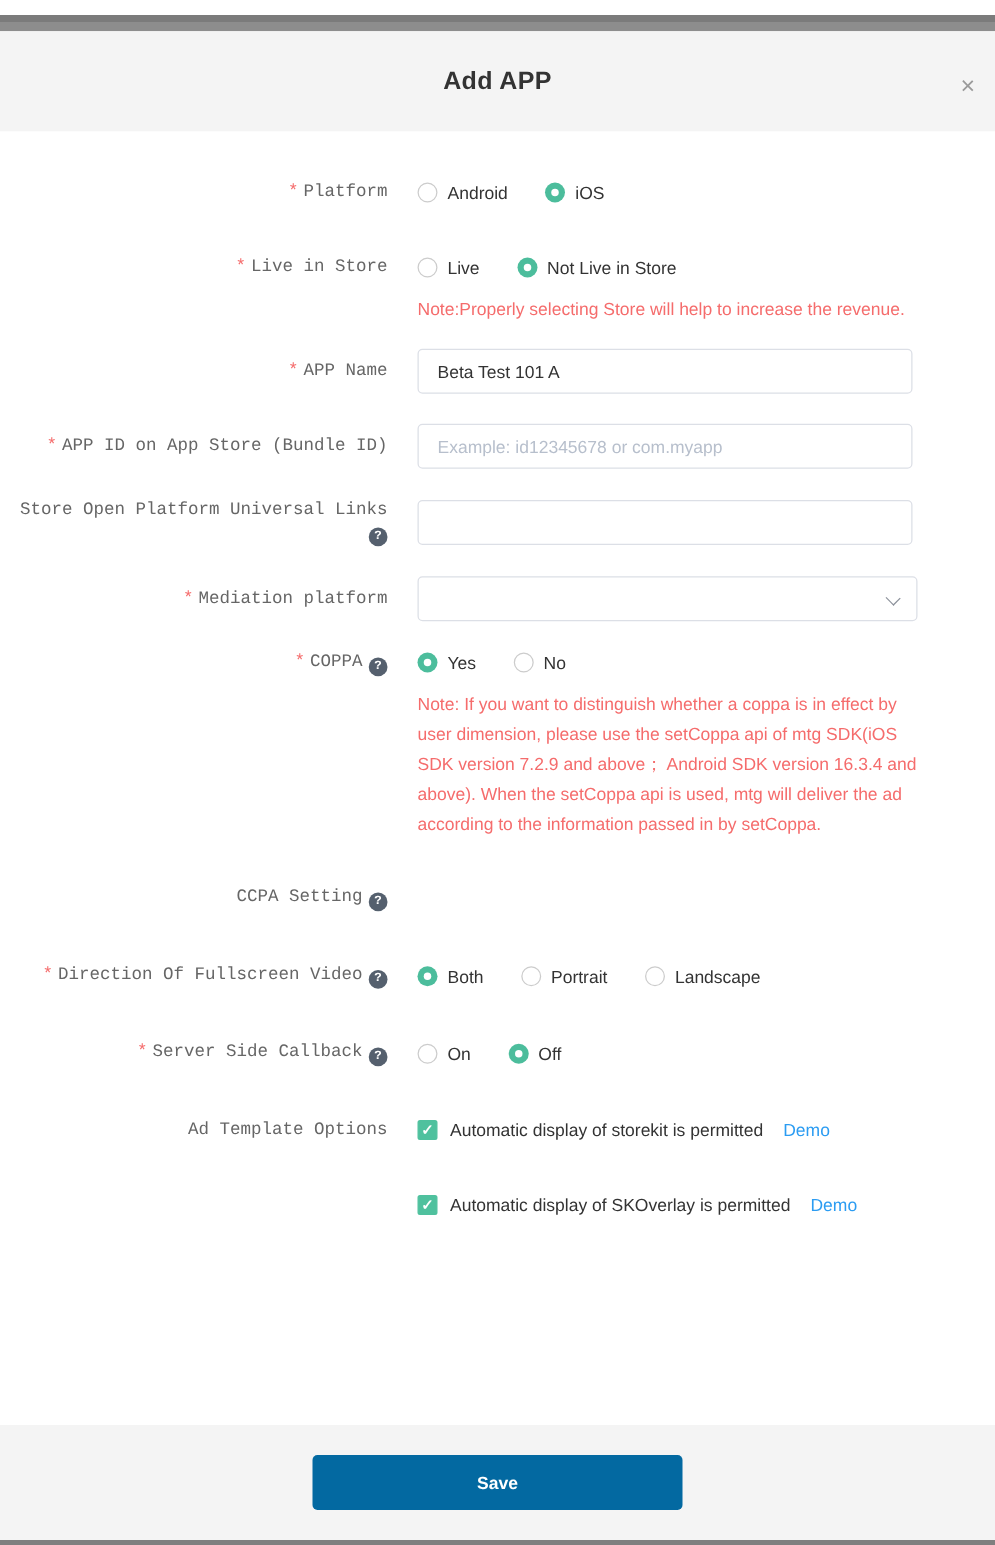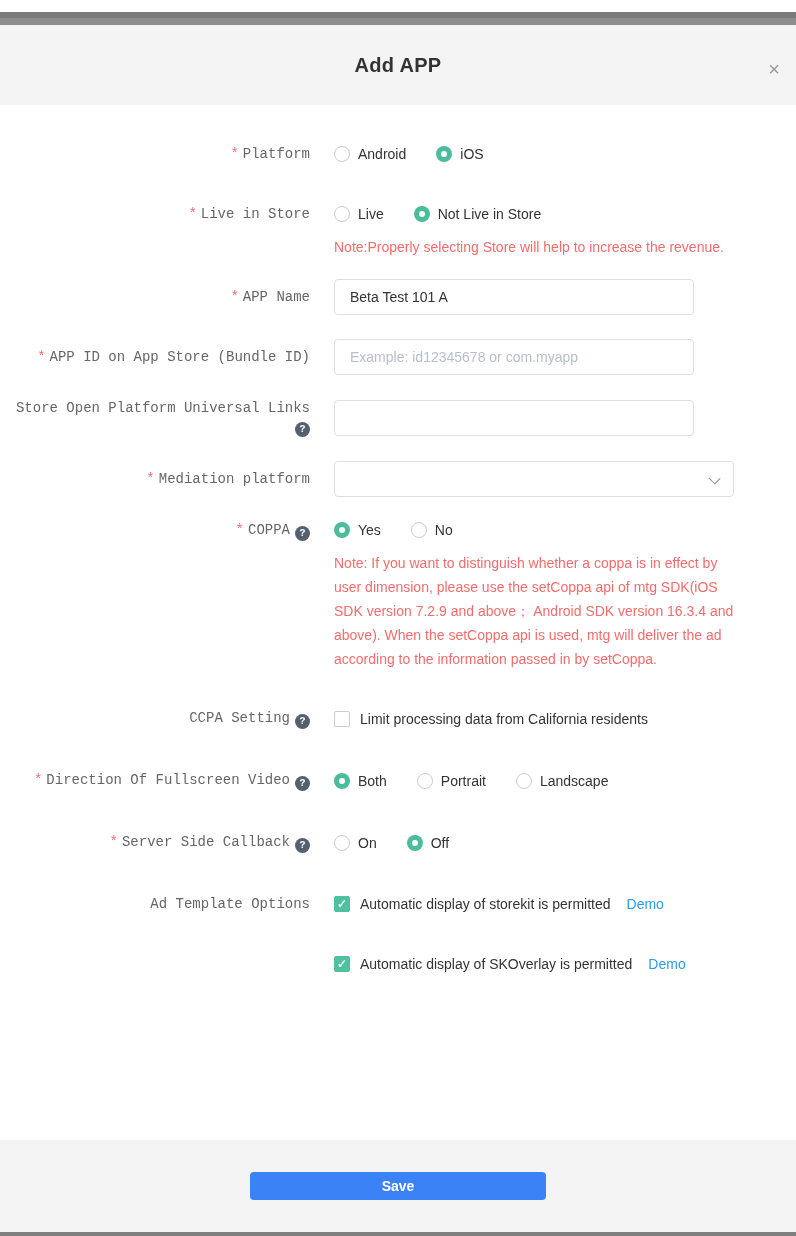--- a/index.html
+++ b/index.html
@@ -26,39 +26,39 @@
   .opt-group { display:flex; align-items:center; height:18px; }
   .opt { display:flex; align-items:center; margin-right:30px; cursor:pointer; }
   .opt:last-child { margin-right:0; }
   .radio { width:16px; height:16px; border-radius:50%; border:1px solid #ccc; background:#fff; margin-right:8px; flex:none; position:relative; }
   .radio.checked { border:none; background:#4cbd9c; }
   .radio.checked::after { content:""; position:absolute; width:6px; height:6px; border-radius:50%; background:#fff; left:5px; top:5px; }
   .opt-label { font-size:14px; color:#333; }
 
   .note { color:#f56c6c; font-size:14px; line-height:24px; width:402px; margin-top:12px; }
 
-  .text-input { width:360px; height:36px; border:1px solid #dcdfe6; border-radius:4px; padding:0 15px; font-size:14px; color:#333; outline:none; background:#fff; }
+  .text-input { width:396px; height:36px; border:1px solid #dcdfe6; border-radius:4px; padding:0 15px; font-size:14px; color:#333; outline:none; background:#fff; }
   .text-input::placeholder { color:#b7bfcc; }
 
   .select-box { width:400px; height:36px; border:1px solid #dcdfe6; border-radius:4px; background:#fff; position:relative; cursor:pointer; }
   .chevron-down { position:absolute; right:14px; top:12px; width:9px; height:9px; border-right:1.5px solid #8a8f99; border-bottom:1.5px solid #8a8f99; transform:rotate(45deg) scale(1,0.9); transform-origin:center; }
 
   .checkbox { width:16px; height:16px; border:1px solid #ccc; border-radius:2px; background:#fff; margin-right:10px; flex:none; position:relative; cursor:pointer; }
   .checkbox.checked { background:#4fc19e; border-color:#4fc19e; }
   .checkbox.checked::after { content:"✓"; position:absolute; color:#fff; font-size:12px; font-weight:700; left:2px; top:0px; line-height:15px; }
   .check-row { display:flex; align-items:center; height:18px; }
   .demo-link { color:#2b9cf2; margin-left:16px; cursor:pointer; text-decoration:none; font-size:14px; }
 
   .mb42 { margin-bottom:42px; }
   .mb24 { margin-bottom:24px; }
   .mb20 { margin-bottom:20px; }
   .mb38 { margin-bottom:38px; }
 
   .modal-footer { height:92px; background:#f4f4f4; display:flex; align-items:center; justify-content:center; flex:none; }
-  .save-btn { width:296px; height:28px; background:#3b82f6; border:none; border-radius:4px; color:#fff; font-size:14px; font-weight:600; cursor:pointer; font-family:"Liberation Sans", sans-serif; }
+  .save-btn { width:296px; height:44px; background:#0369a1; border:none; border-radius:4px; color:#fff; font-size:14px; font-weight:600; cursor:pointer; font-family:"Liberation Sans", sans-serif; }
 </style>
 </head>
 <body>
 
 <div class="page">
   <div class="top-bar"></div>
 
   <div class="modal-header">
     <div class="modal-title">Add APP</div>
     <div class="close-btn">×</div>
@@ -142,26 +142,20 @@
               <span class="radio"></span>
               <span class="opt-label">No</span>
             </span>
         </div>
         <div class="note">Note: If you want to distinguish whether a coppa is in effect by user dimension, please use the setCoppa api of mtg SDK(iOS SDK version 7.2.9 and above； Android SDK version 16.3.4 and above). When the setCoppa api is used, mtg will deliver the ad according to the information passed in by setCoppa.</div>
       </div>
     </div>
 
     <div class="form-row mb42">
       <div class="label-cell"><span>CCPA Setting</span><span class="help-icon">?</span></div>
-      <div class="control-cell">
-        <div class="check-row">
-          <span class="checkbox"></span>
-          <span class="opt-label">Limit processing data from California residents</span>
-        </div>
-      </div>
     </div>
 
     <div class="form-row mb42">
       <div class="label-cell"><span class="req">*</span><span>Direction Of Fullscreen Video</span><span class="help-icon">?</span></div>
       <div class="control-cell">
         <div class="opt-group">
           <span class="opt">
               <span class="radio checked"></span>
               <span class="opt-label">Both</span>
             </span>

